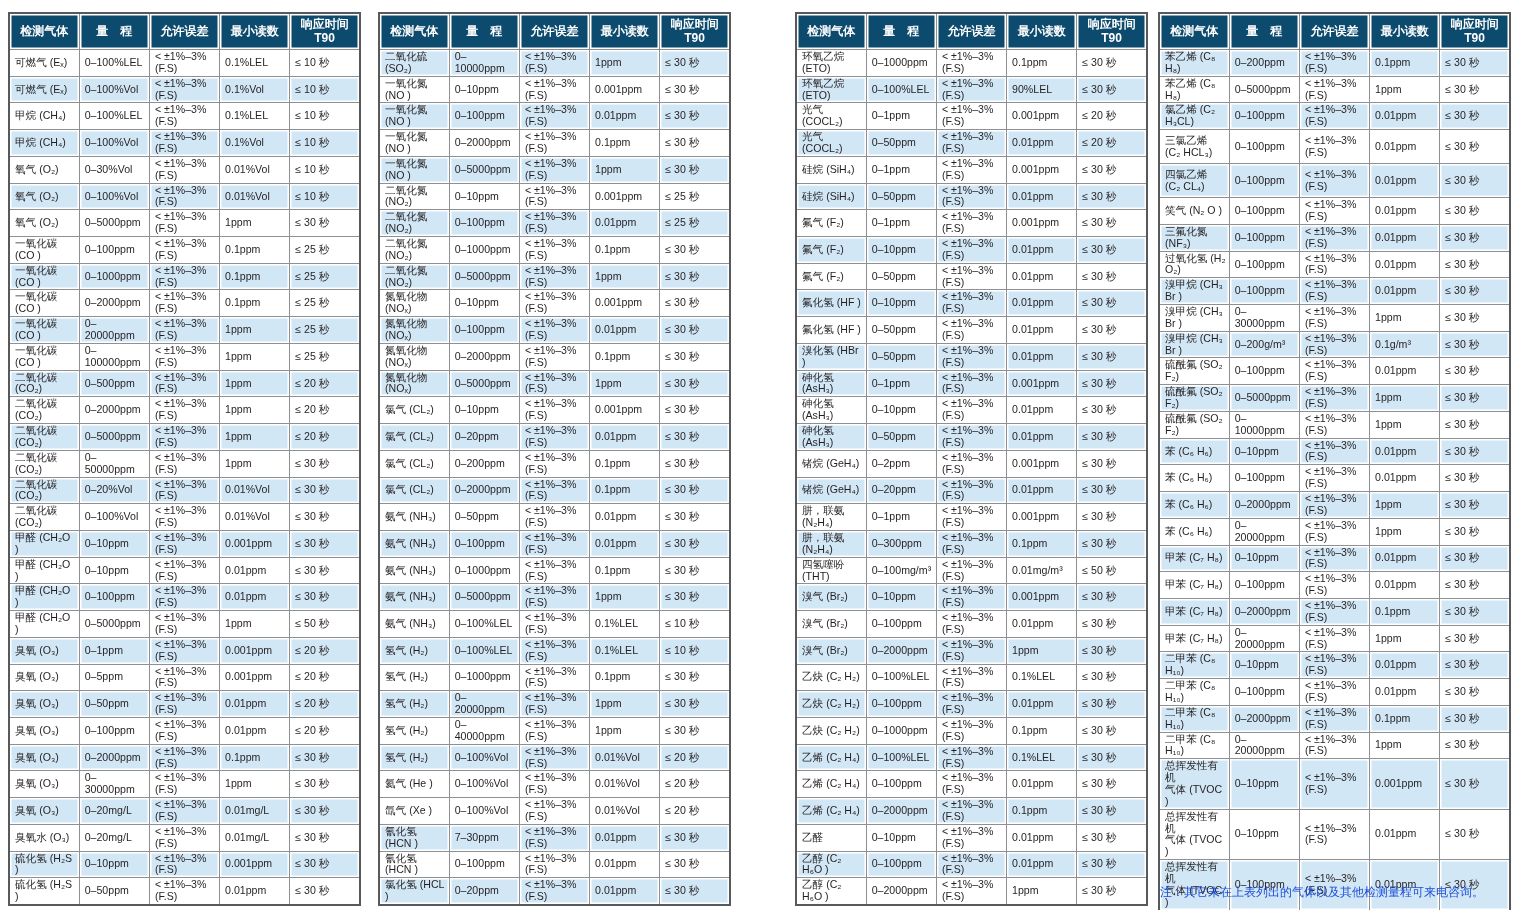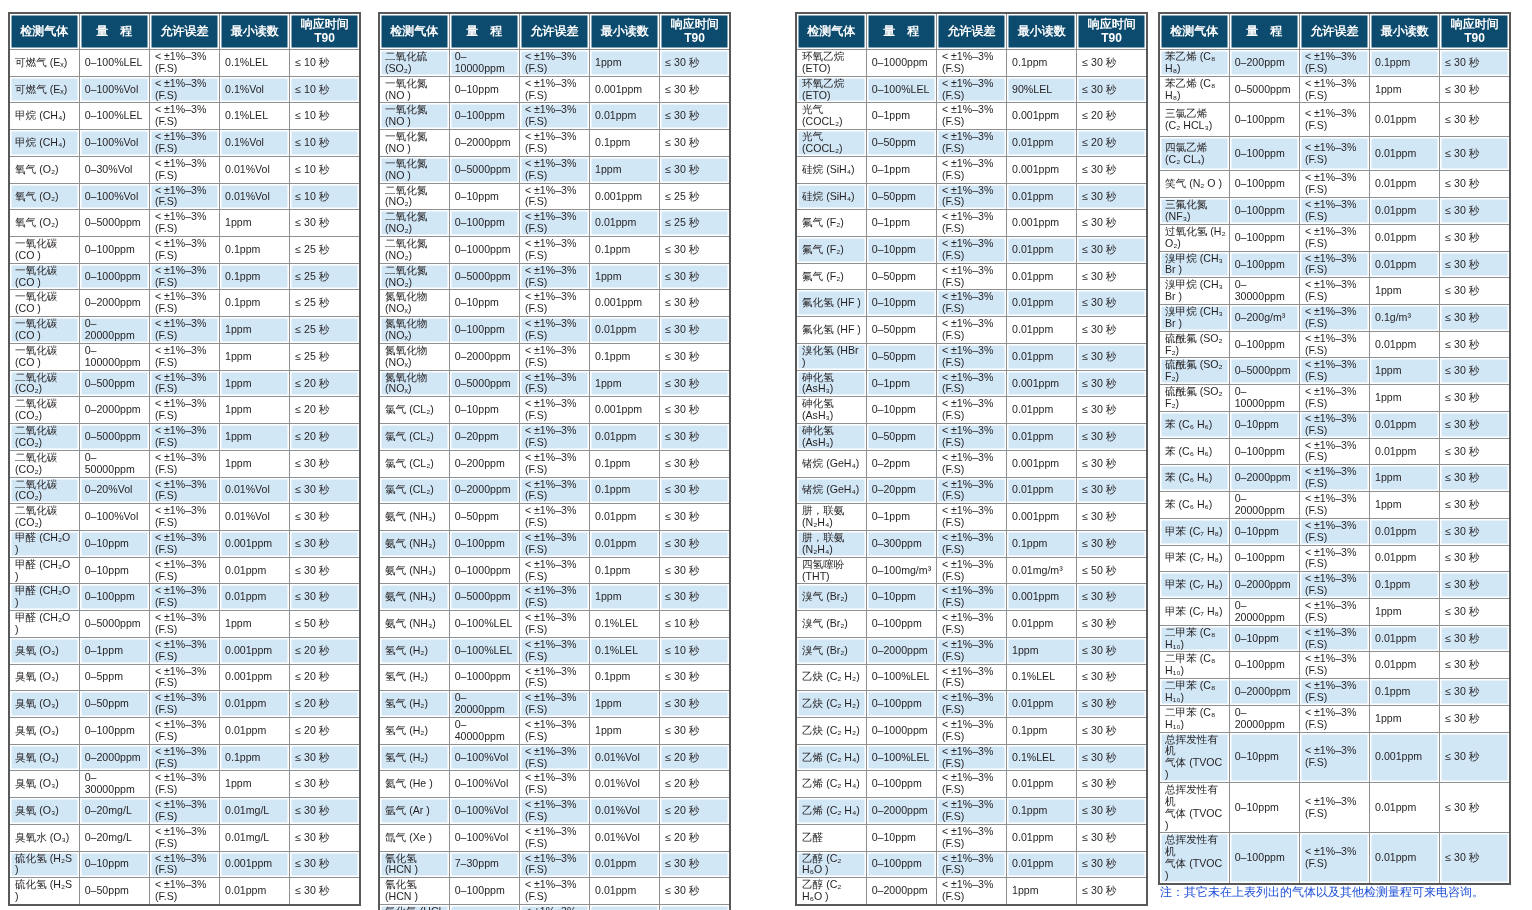--- a/index.html
+++ b/index.html
@@ -473,27 +473,20 @@
             <td>0.01%Vol</td>
             <td>≤ 20 秒</td>
           </tr>
           <tr class="shade-white">
             <td>氦气 (He )</td>
             <td>0–100%Vol</td>
             <td>&lt; ±1%–3%(F.S)</td>
             <td>0.01%Vol</td>
             <td>≤ 20 秒</td>
           </tr>
-          <tr class="shade-blue">
-            <td>氩气 (Ar )</td>
-            <td>0–100%Vol</td>
-            <td>&lt; ±1%–3%(F.S)</td>
-            <td>0.01%Vol</td>
-            <td>≤ 20 秒</td>
-          </tr>
           <tr class="shade-white">
             <td>氙气 (Xe )</td>
             <td>0–100%Vol</td>
             <td>&lt; ±1%–3%(F.S)</td>
             <td>0.01%Vol</td>
             <td>≤ 20 秒</td>
           </tr>
           <tr class="shade-blue">
             <td>氰化氢 (HCN )</td>
             <td>7–30ppm</td>
@@ -778,20 +771,27 @@
             <td>0.1ppm</td>
             <td>≤ 30 秒</td>
           </tr>
           <tr class="shade-white">
             <td>苯乙烯 (C₈ H₈)</td>
             <td>0–5000ppm</td>
             <td>&lt; ±1%–3%(F.S)</td>
             <td>1ppm</td>
             <td>≤ 30 秒</td>
           </tr>
+          <tr class="shade-blue">
+            <td>氯乙烯 (C₂ H₃CL)</td>
+            <td>0–100ppm</td>
+            <td>&lt; ±1%–3%(F.S)</td>
+            <td>0.01ppm</td>
+            <td>≤ 30 秒</td>
+          </tr>
           <tr class="shade-white tall">
             <td>三氯乙烯
 (C₂ HCL₃)</td>
             <td>0–100ppm</td>
             <td>&lt; ±1%–3%(F.S)</td>
             <td>0.01ppm</td>
             <td>≤ 30 秒</td>
           </tr>
           <tr class="shade-blue tall">
             <td>四氯乙烯

